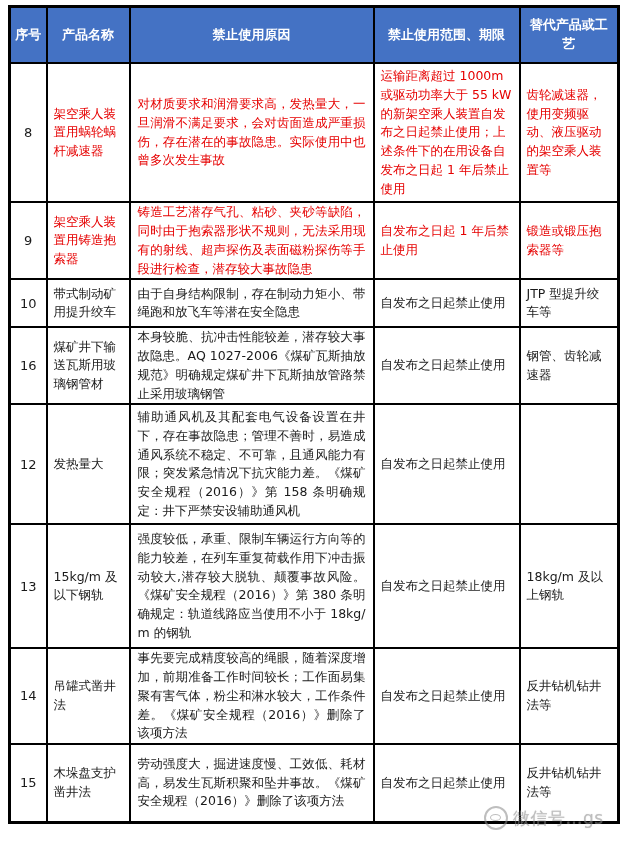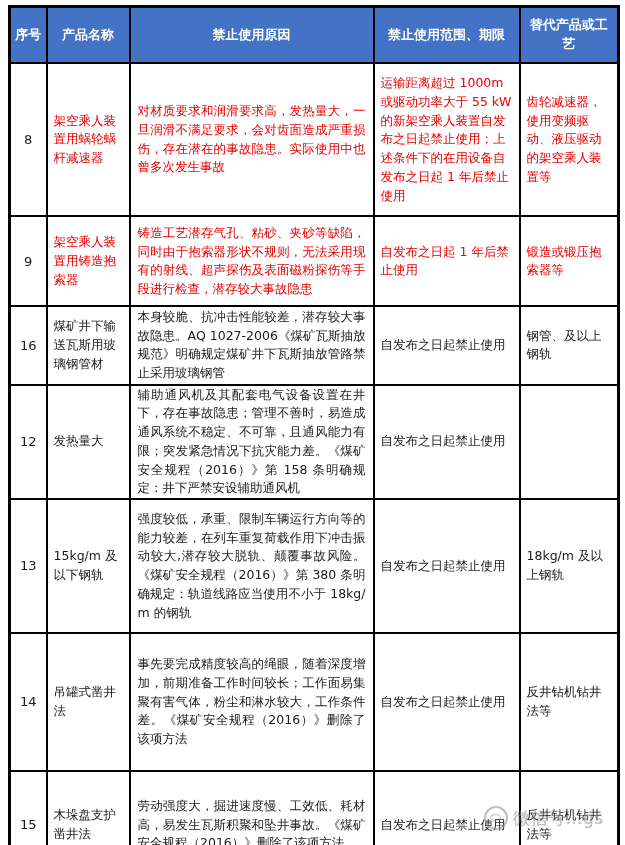--- a/index.html
+++ b/index.html
@@ -31,21 +31,21 @@
     font-size:13px;
     font-weight:bold;
     text-align:center;
     height:50px;
     padding:2px 4px;
     line-height:1.45;
   }
   .ban-table td{
     font-size:12.5px;
     line-height:1.5;
-    padding:10px 6px;
+    padding:3px 6px;
     color:#1a1a1a;
   }
   td.c-no{text-align:center;font-size:13px;}
   td.c-name{text-align:left;}
   td.c-reason{text-align:justify;padding:0 7px;}
   td.c-scope{text-align:left;}
   td.c-alt{text-align:left;}
   
   tr.red td.c-name,
   tr.red td.c-reason,
@@ -124,25 +124,32 @@
     <td class="c-alt">齿轮减速器，使用变频驱动、液压驱动的架空乘人装置等</td>
   </tr>
       <tr class="red">
     <td class="c-no">9</td>
     <td class="c-name">架空乘人装置用铸造抱索器</td>
     <td class="c-reason">铸造工艺潜存气孔、粘砂、夹砂等缺陷，同时由于抱索器形状不规则，无法采用现有的射线、超声探伤及表面磁粉探伤等手段进行检查，潜存较大事故隐患</td>
     <td class="c-scope">自发布之日起 1 年后禁止使用</td>
     <td class="c-alt">锻造或锻压抱索器等</td>
   </tr>
       <tr>
+    <td class="c-no">10</td>
+    <td class="c-name">带式制动矿用提升绞车</td>
+    <td class="c-reason">由于自身结构限制，存在制动力矩小、带绳跑和放飞车等潜在安全隐患</td>
+    <td class="c-scope">自发布之日起禁止使用</td>
+    <td class="c-alt">JTP 型提升绞车等</td>
+  </tr>
+      <tr>
     <td class="c-no">16</td>
     <td class="c-name">煤矿井下输送瓦斯用玻璃钢管材</td>
     <td class="c-reason">本身较脆、抗冲击性能较差，潜存较大事故隐患。AQ 1027-2006《煤矿瓦斯抽放规范》明确规定煤矿井下瓦斯抽放管路禁止采用玻璃钢管</td>
     <td class="c-scope">自发布之日起禁止使用</td>
-    <td class="c-alt">钢管、及以上钢轨</td>
+    <td class="c-alt">钢管、齿轮减速器</td>
   </tr>
       <tr>
     <td class="c-no">12</td>
     <td class="c-name">发热量大</td>
     <td class="c-reason">辅助通风机及其配套电气设备设置在井下，存在事故隐患；管理不善时，易造成通风系统不稳定、不可靠，且通风能力有限；突发紧急情况下抗灾能力差。《煤矿安全规程（2016）》第 158 条明确规定：井下严禁安设辅助通风机</td>
     <td class="c-scope">自发布之日起禁止使用</td>
     <td class="c-alt"></td>
   </tr>
       <tr>
     <td class="c-no">13</td>

